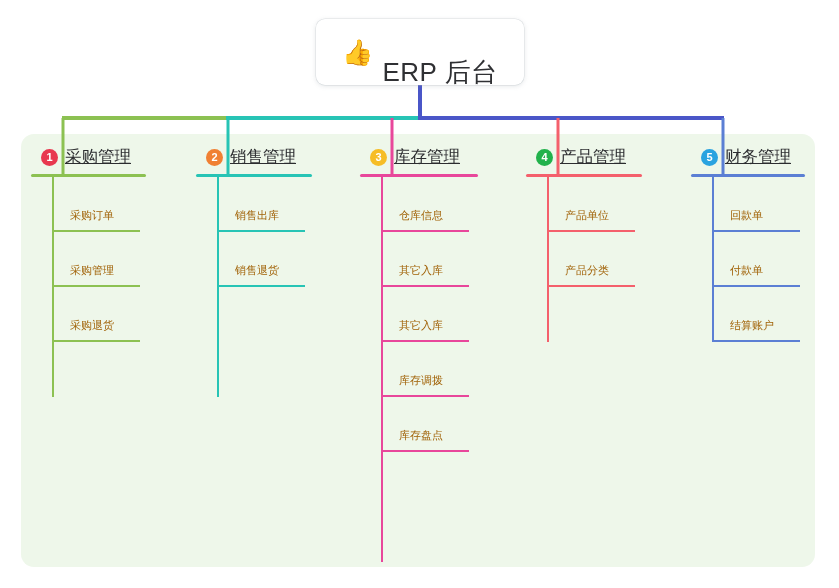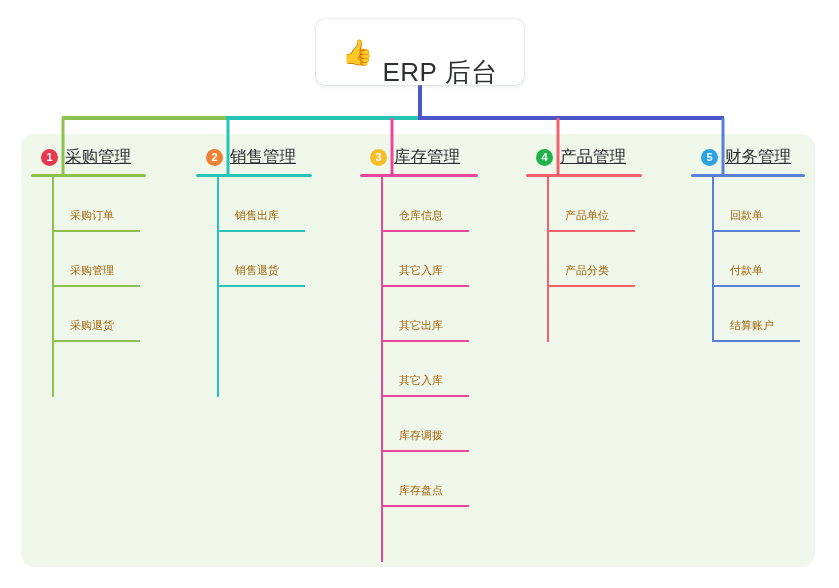--- a/index.html
+++ b/index.html
@@ -216,24 +216,20 @@
           <div class="spine" style="background: rgb(232, 71, 155); height: 385px;"></div>
           <div class="item">
             <span class="item-text">仓库信息</span>
             <div class="item-rule" style="width: 88px; background: rgb(232, 71, 155);"></div>
           </div>
           <div class="item">
             <span class="item-text">其它入库</span>
             <div class="item-rule" style="width: 88px; background: rgb(232, 71, 155);"></div>
           </div>
           <div class="item">
-            <span class="item-text">其它出库</span>
-            <div class="item-rule" style="width: 88px; background: rgb(232, 71, 155);"></div>
-          </div>
-          <div class="item">
             <span class="item-text">其它入库</span>
             <div class="item-rule" style="width: 88px; background: rgb(232, 71, 155);"></div>
           </div>
           <div class="item">
             <span class="item-text">库存调拨</span>
             <div class="item-rule" style="width: 88px; background: rgb(232, 71, 155);"></div>
           </div>
           <div class="item">
             <span class="item-text">库存盘点</span>
             <div class="item-rule" style="width: 88px; background: rgb(232, 71, 155);"></div>

